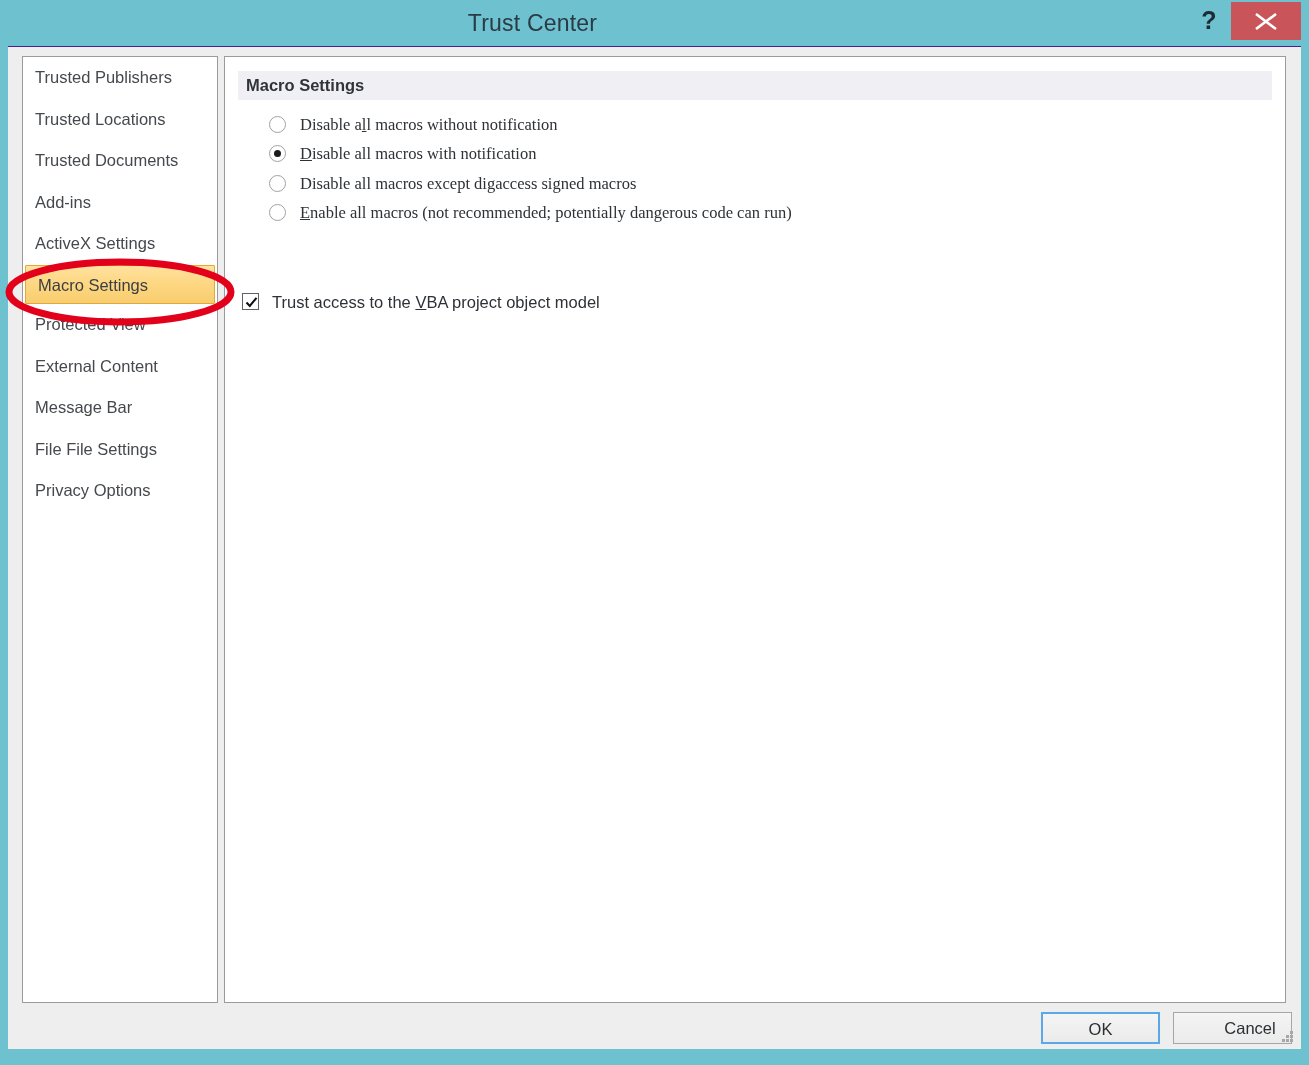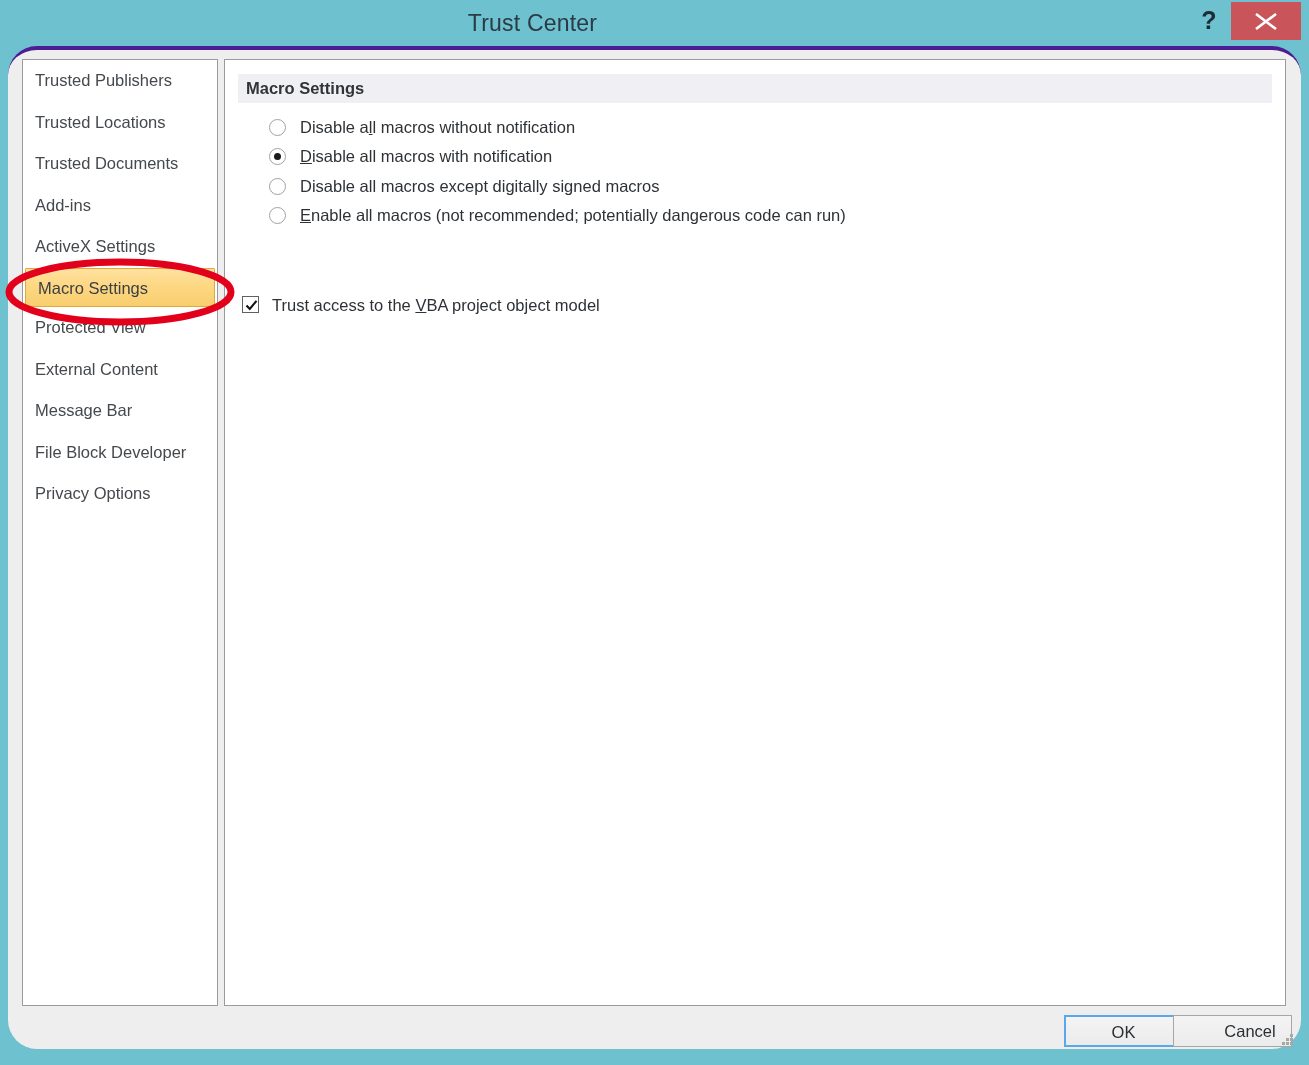--- a/index.html
+++ b/index.html
@@ -69,22 +69,21 @@
 
   
   .dialog-body {
     position: absolute;
     left: 8px;
     top: 46px;
     width: 1293px;
     height: 1003px;
     background: #eeeeee;
     box-sizing: border-box;
-    border-top: 4px solid #4c1d95;
-    border-radius: 29px;
+    border-top: 1px solid #4c1d95;
   }
 
   
   .sidebar {
     position: absolute;
     left: 14px;
     top: 9px;
     width: 196px;
     height: 947px;
     background: #ffffff;
@@ -165,20 +164,21 @@
     left: 3.5px; top: 3.5px;
     width: 7px; height: 7px;
     border-radius: 50%;
     background: #1a1a1a;
   }
   .option-label {
     position: absolute;
     left: 31px;
     top: 0;
     line-height: 21px;
+    font-family: Liberation Serif, serif;
   }
 
   .checkbox-row {
     position: absolute;
     left: 17px;
     top: 235px;
     height: 22px;
     font-size: 16.5px;
     color: #2e3236;
     cursor: pointer;
@@ -203,21 +203,21 @@
     width: 119px;
     height: 32px;
     background: linear-gradient(to bottom, #f4f4f4 0%, #ebebeb 100%);
     font-size: 16.5px;
     color: #2b2f33;
     text-align: center;
     line-height: 31px;
     box-sizing: border-box;
     cursor: pointer;
   }
-  #btn-ok     { left: 1056px; border: 2px solid #5aa8e8; }
+  #btn-ok     { left: 1033px; border: 2px solid #5aa8e8; }
   #btn-cancel { left: 1165px; border: 1px solid #a6a6a6; padding-left: 35px; }
 
   .resize-grip { position: absolute; left: 1272px; top: 982px; }
 
   
   .annotation {
     position: absolute;
     left: 0; top: 0;
     width: 1309px; height: 1065px;
     pointer-events: none;
@@ -245,21 +245,21 @@
     <div class="sidebar">
       <div class="side-item"><span>Trusted Publishers</span></div>
       <div class="side-item"><span>Trusted Locations</span></div>
       <div class="side-item"><span>Trusted Documents</span></div>
       <div class="side-item"><span>Add-ins</span></div>
       <div class="side-item"><span>ActiveX Settings</span></div>
       <div class="side-item selected"><span>Macro Settings</span></div>
       <div class="side-item"><span>Protected View</span></div>
       <div class="side-item"><span>External Content</span></div>
       <div class="side-item"><span>Message Bar</span></div>
-      <div class="side-item"><span>File Block Developer</span></div>
+      <div class="side-item"><span>File File Settings</span></div>
       <div class="side-item"><span>Privacy Options</span></div>
     </div>
 
     <div class="content">
 
       <div class="section-header" id="hdr-macro">Macro Settings</div>
 
       <div class="option-row" style="top:57px">
         <span class="radio"></span>
         <span class="option-label">
@@ -270,21 +270,21 @@
       <div class="option-row" style="top:86px">
         <span class="radio checked"></span>
         <span class="option-label">
           <span></span><span class="u">D</span><span>isable all macros with notification</span>
         </span>
       </div>
 
       <div class="option-row" style="top:116px">
         <span class="radio"></span>
         <span class="option-label">
-          <span>Disable all macros except di</span><span class="u">g</span><span>itally signed macros</span>
+          <span>Disable all macros except di</span><span class="u">g</span><span>access signed macros</span>
         </span>
       </div>
 
       <div class="option-row" style="top:145px">
         <span class="radio"></span>
         <span class="option-label">
           <span></span><span class="u">E</span><span>nable all macros (not recommended; potentially dangerous code can run)</span>
         </span>
       </div>
 

